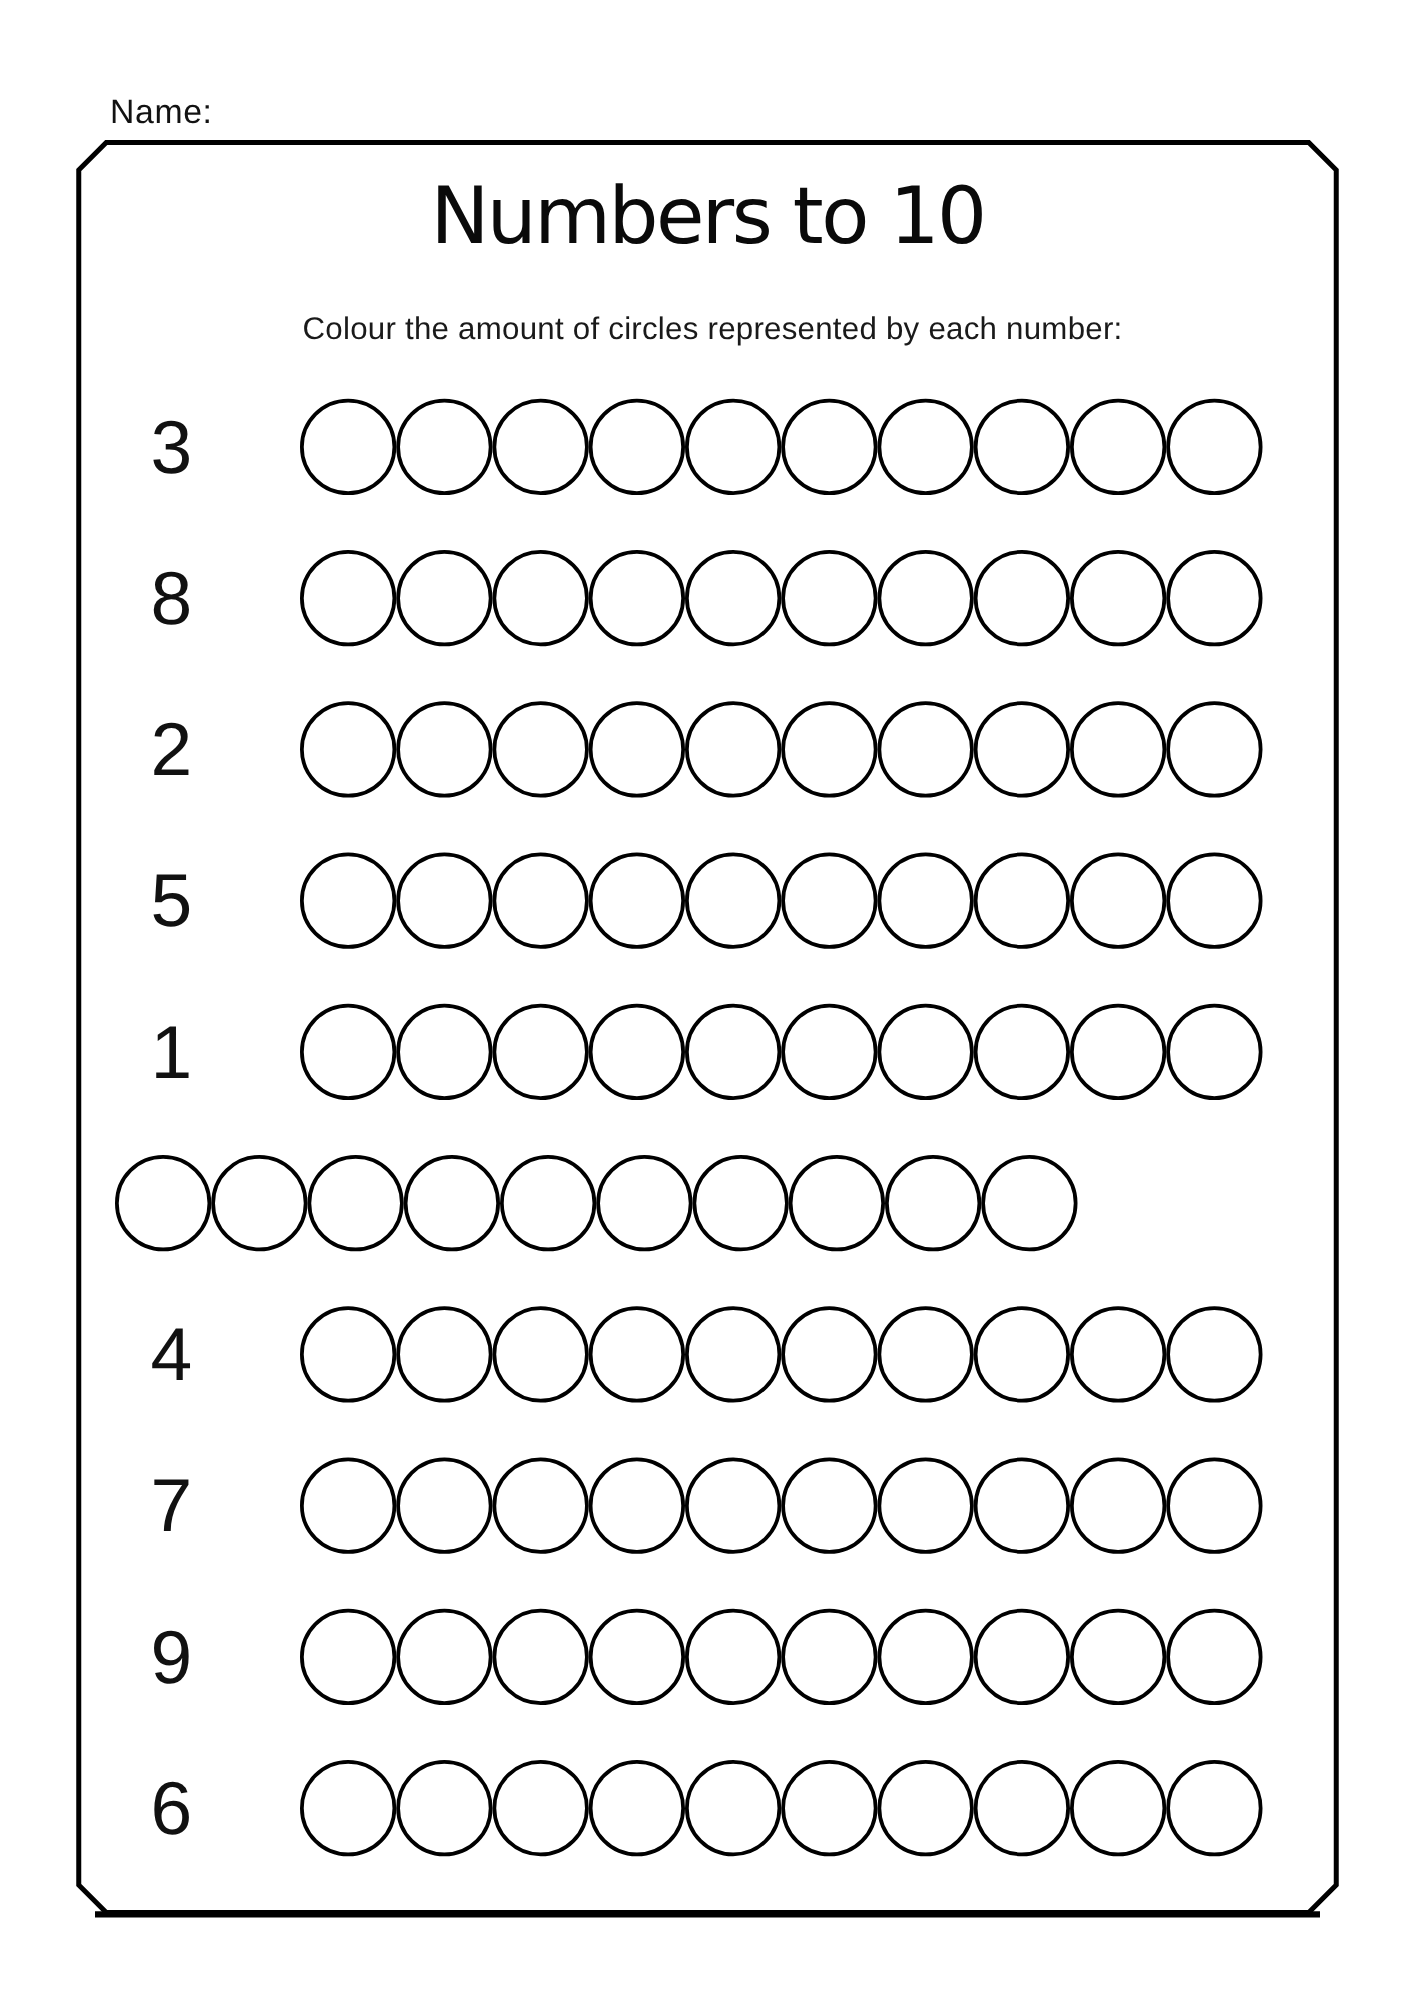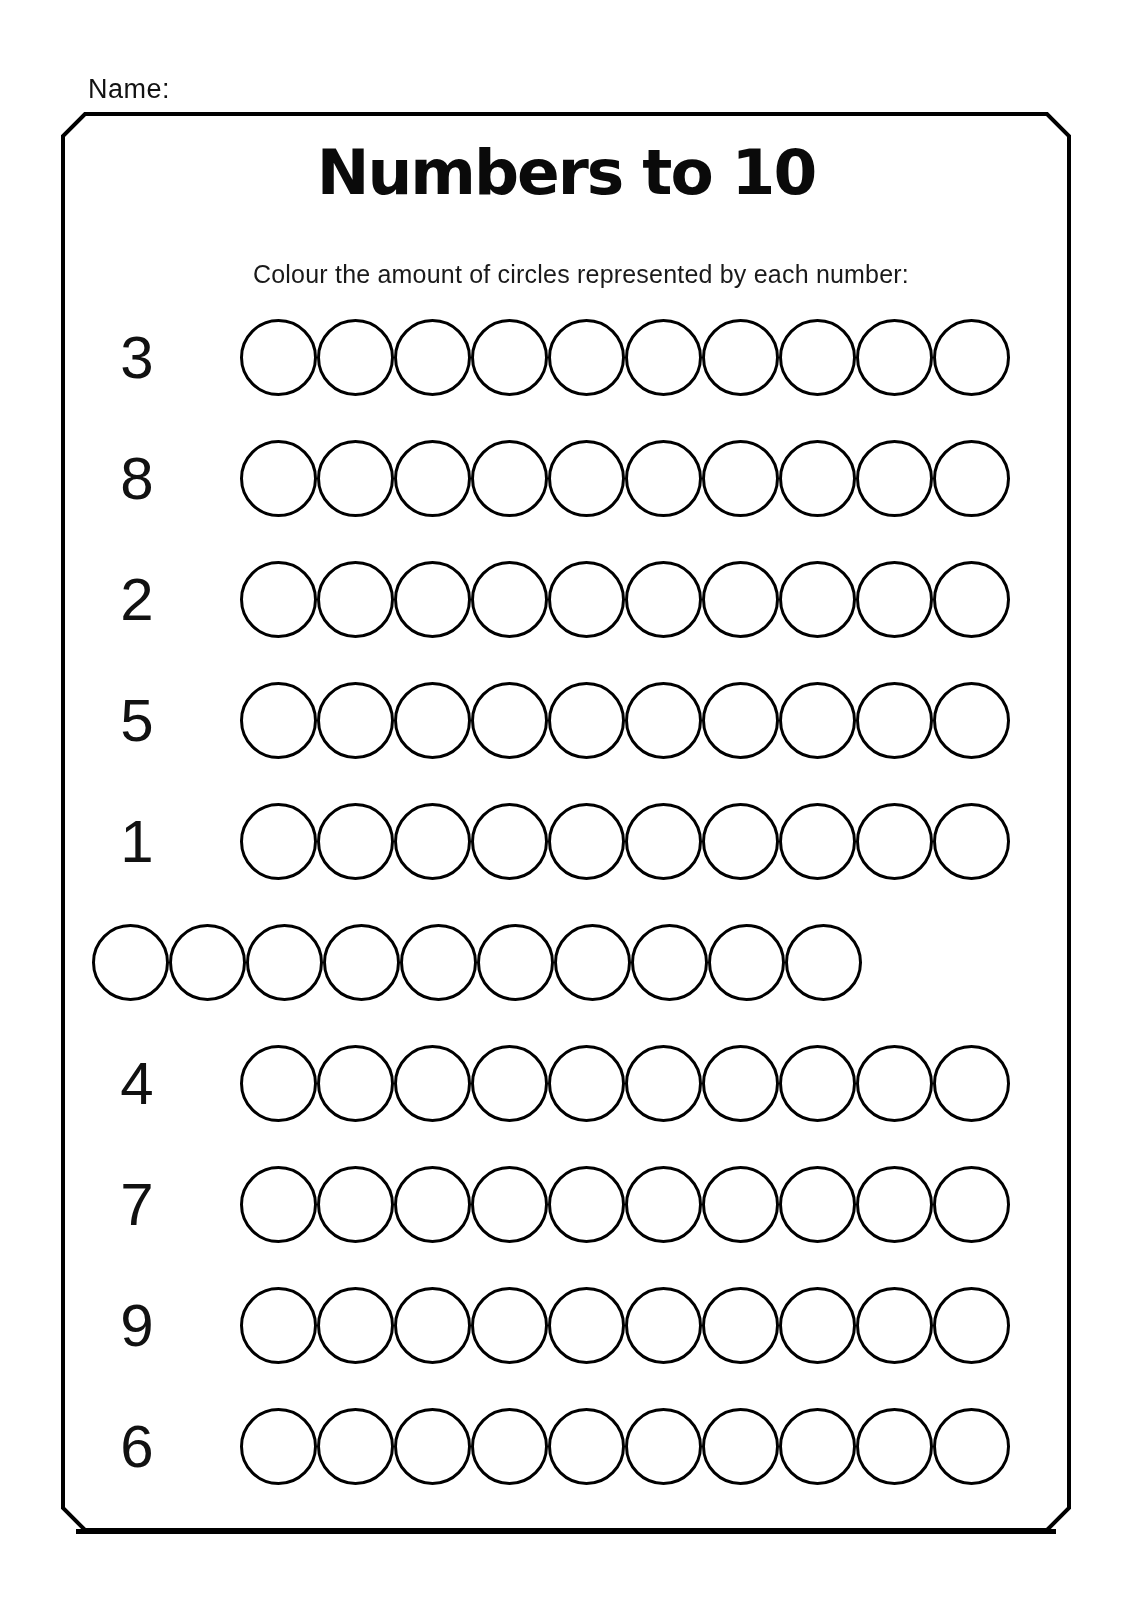--- a/index.html
+++ b/index.html
@@ -41,31 +41,31 @@
   }
   .title {
     position: absolute;
     top: 24px;
     left: 0;
     width: 100%;
     margin: 0;
     text-align: center;
     font-size: 63px;
     line-height: 1.1;
-    font-weight: bold;
+    font-weight: normal;
     letter-spacing: -2px;
     color: #0a0a0a;
     font-family: "DejaVu Sans", sans-serif;
   }
   .instruction {
     position: absolute;
     top: 131px;
     left: 0;
     width: 100%;
-    margin: 15px;
+    margin: 4px;
     text-align: center;
     font-size: 25px;
     letter-spacing: 0.2px;
     color: #1a1a1a;
     font-family: "Liberation Sans", sans-serif;
   }
   .rows {
     position: absolute;
     top: 183px;
     left: 0;

